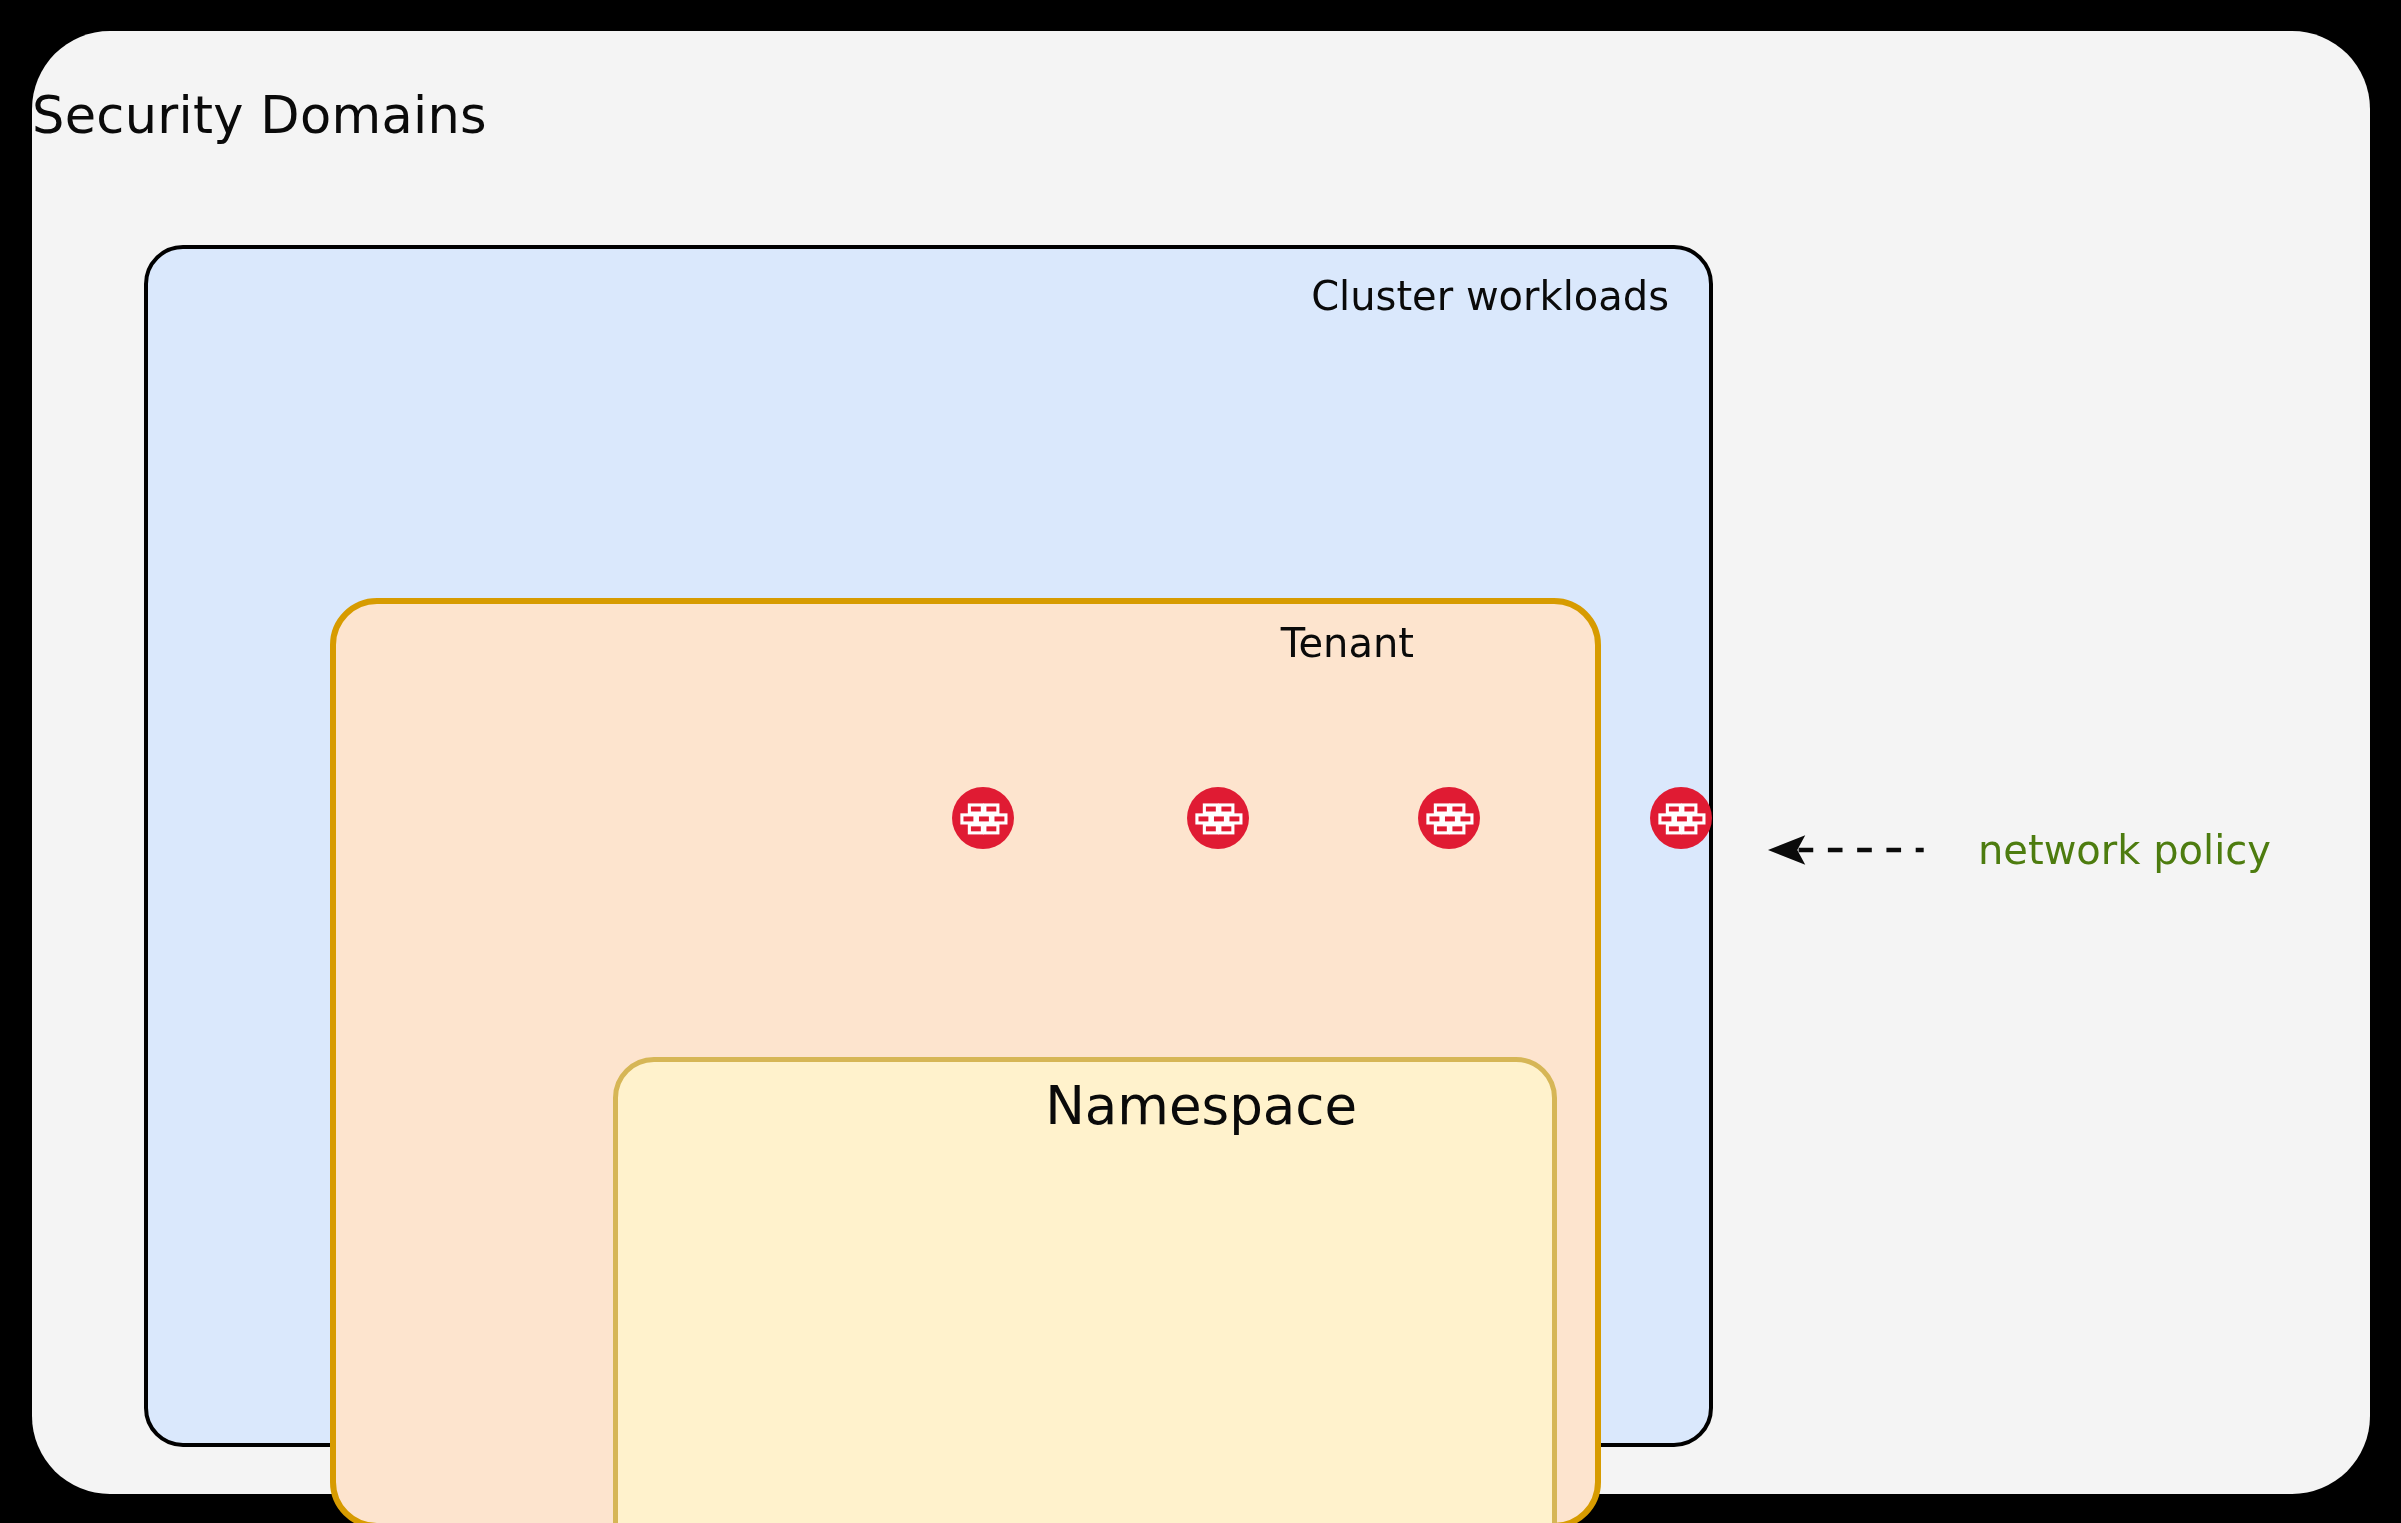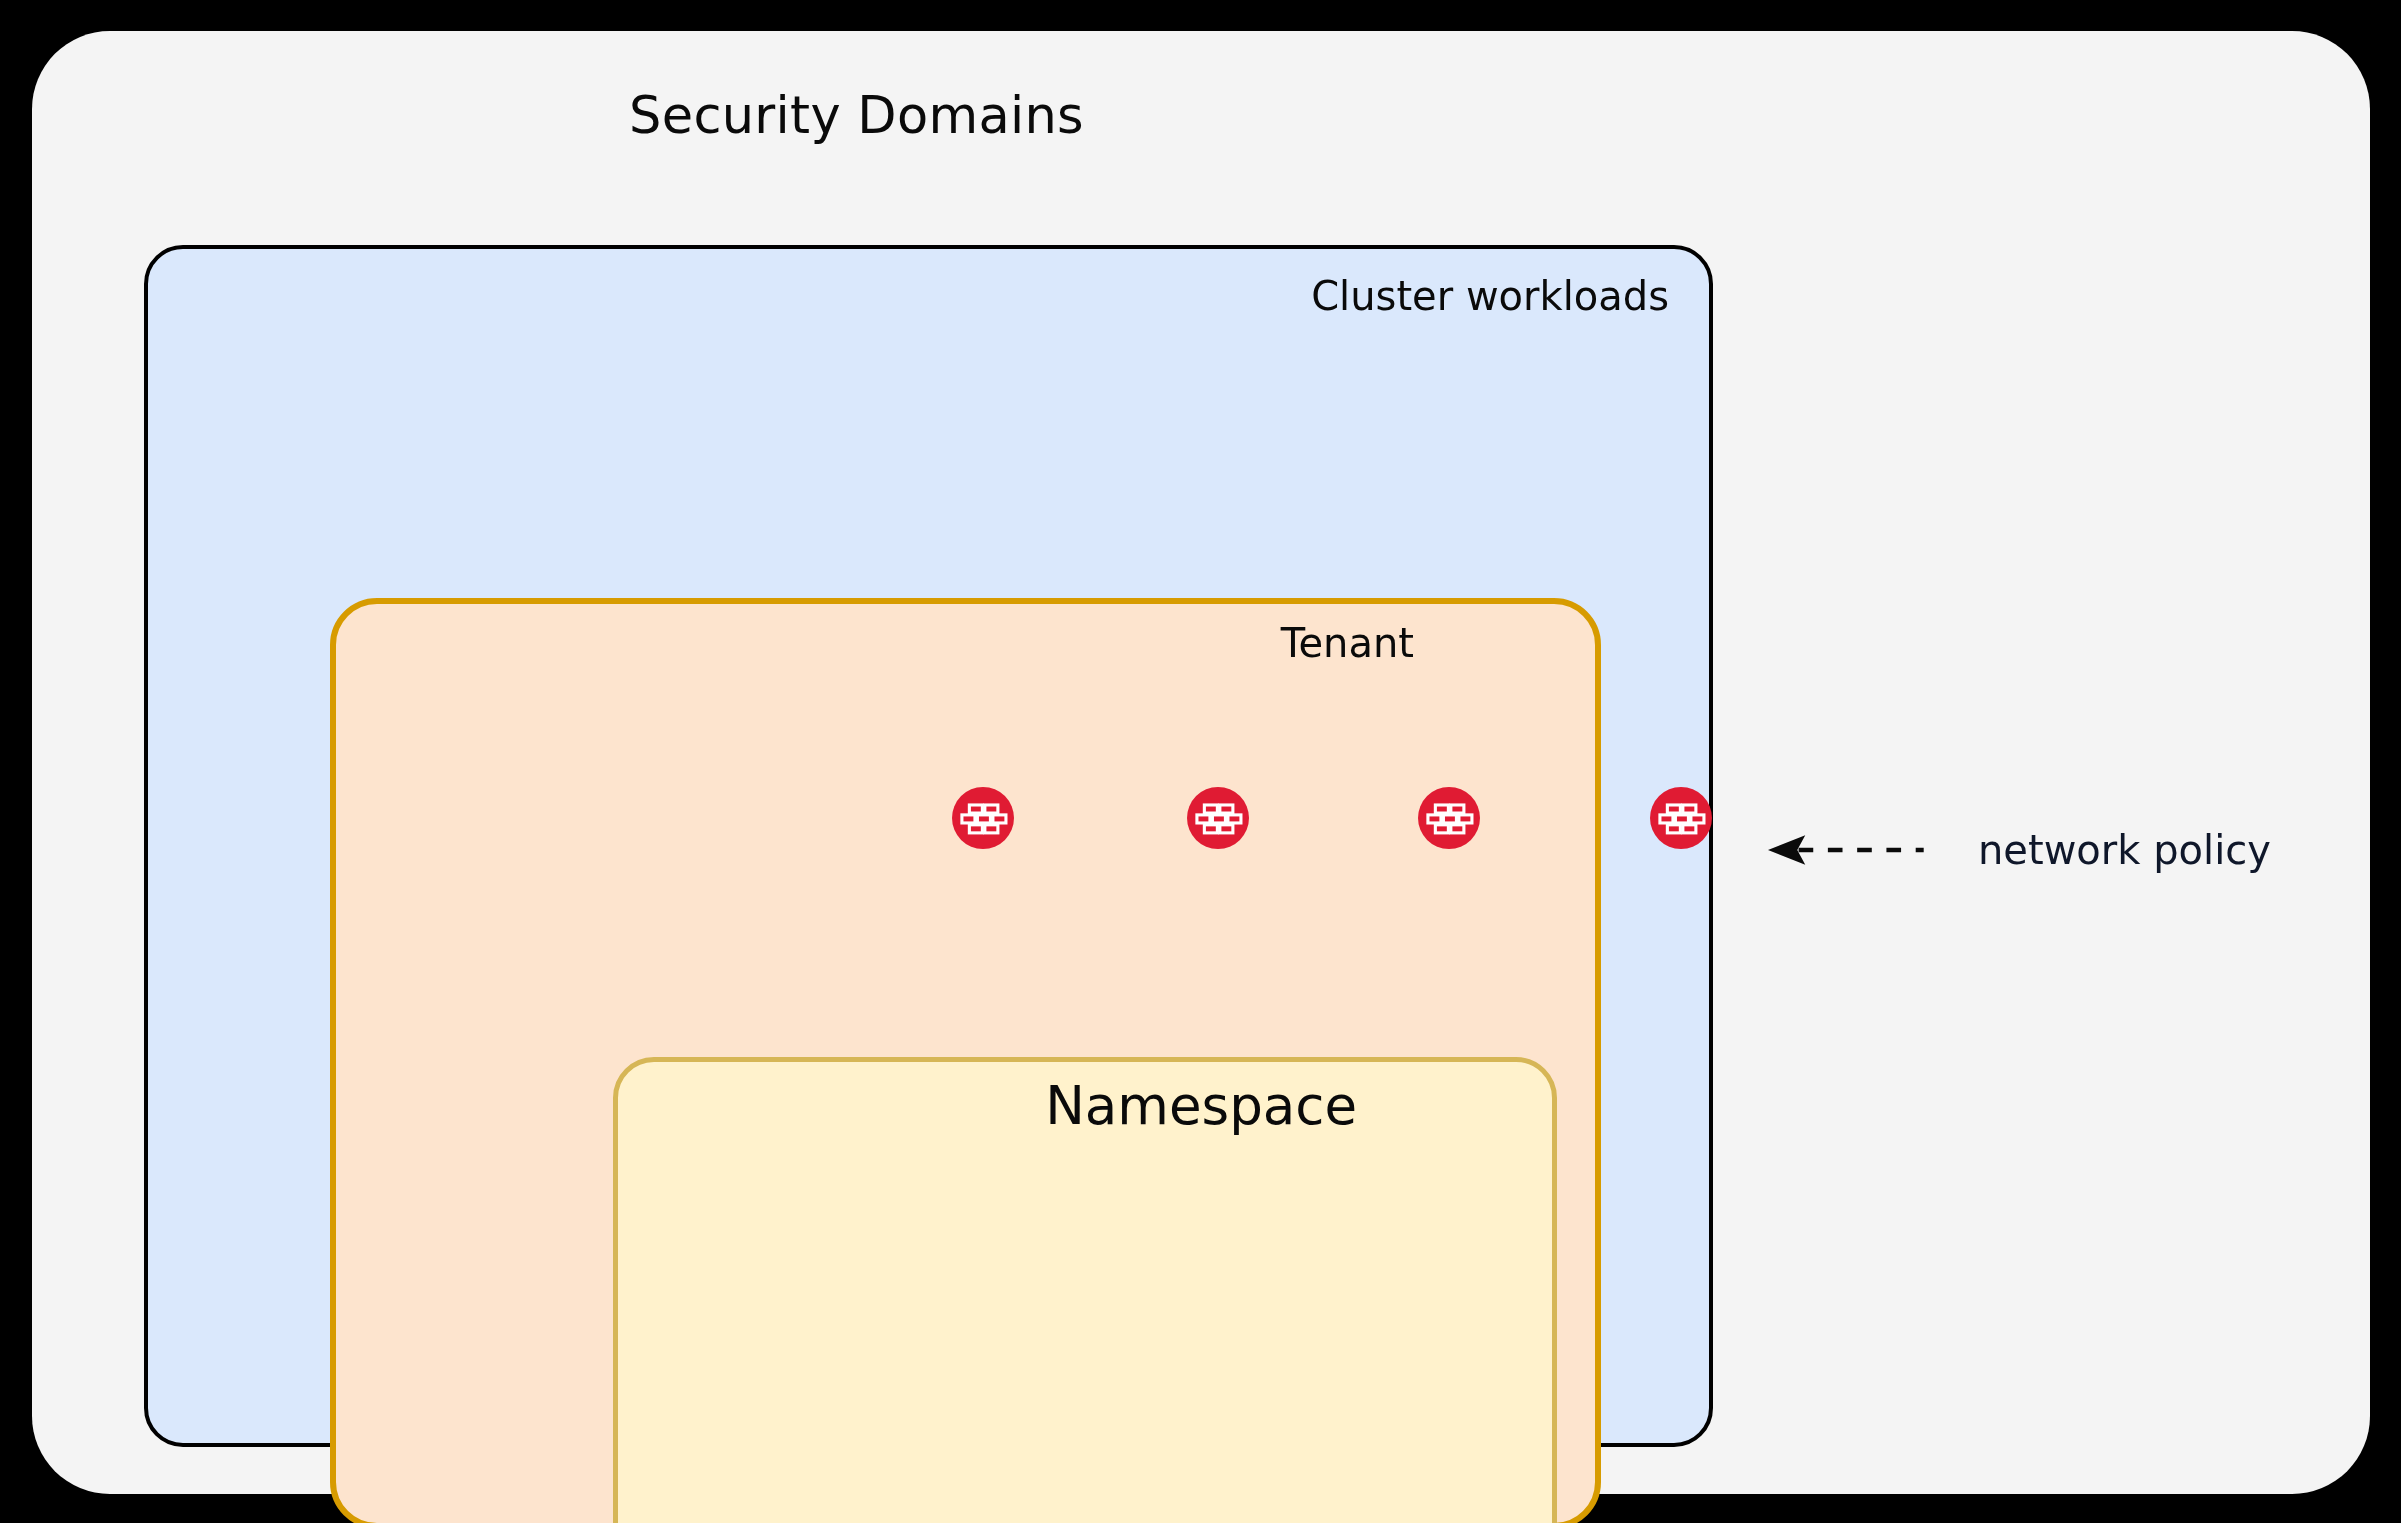--- a/index.html
+++ b/index.html
@@ -30,21 +30,20 @@
     height: 1463px;
     background: #F4F4F4;
     border-radius: 78px;
   }
 
   .panel-title {
     position: absolute;
     left: 0;
     top: 59px;
     width: 1649px;
-    text-align: center;
     font-size: 51px;
     color: #0A0A0A;
     letter-spacing: 0.3px;
     line-height: 1;
   }
 
   
   .box-kubernetes {
     position: absolute;
     left: 112px;
@@ -147,21 +146,21 @@
     top: 788px;
     display: flex;
     align-items: center;
     height: 61px;
   }
   .annotation svg {
     display: block;
   }
   .annotation-label {
     font-size: 40px;
-    color: #0f172a;
+    color: #4d7c0f;
     line-height: 1;
     margin-left: 41px;
     white-space: nowrap;
   }
 </style>
 </head>
 <body>
 
 <div id="canvas">
 

